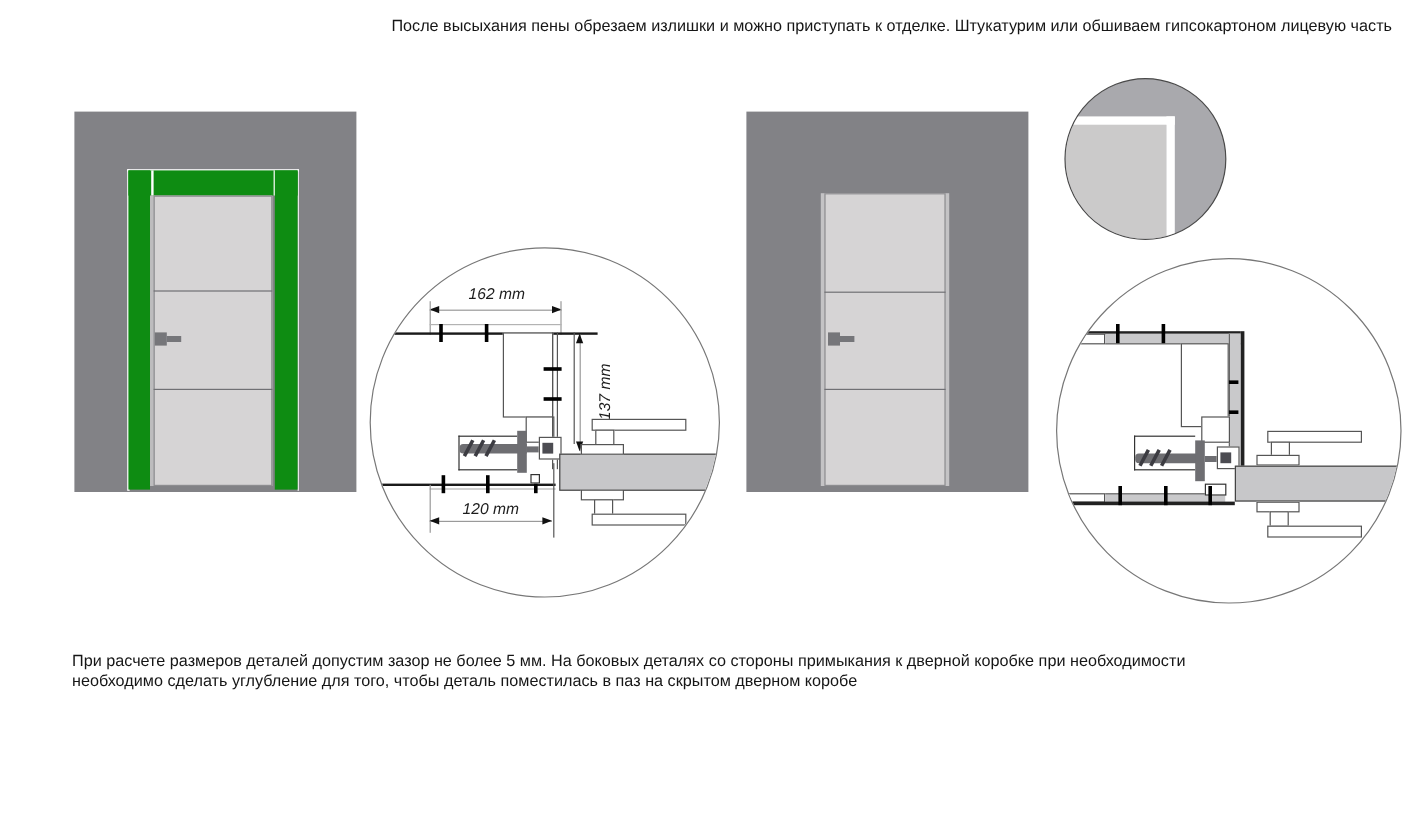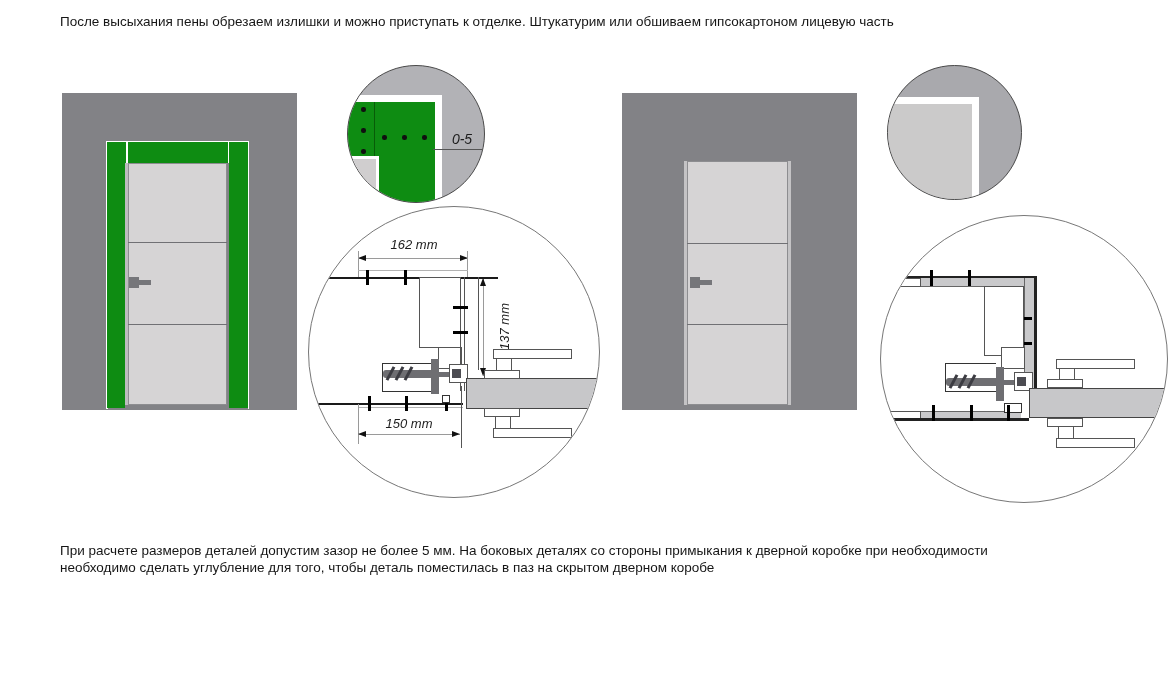--- a/index.html
+++ b/index.html
@@ -27,58 +27,41 @@
   .arrow.u{border-left:3.5px solid transparent;border-right:3.5px solid transparent;border-bottom:8px solid #111;}
   .arrow.d{border-left:3.5px solid transparent;border-right:3.5px solid transparent;border-top:8px solid #111;}
   .chev{position:absolute;width:3px;height:15px;background:#3c3c42;transform:rotate(28deg);}
   .white{background:#fff;}
 </style>
 </head>
 <body>
 
 <div class="canvas">
 
-  <div class="txt" style="left:60px;top:13px;width:1100px;">После высыхания пены обрезаем излишки и можно приступать к отделке. Штукатурим или обшиваем гипсокартоном лицевую часть</div>
+  <div class="txt" style="left:60px;top:13px;width:1100px;text-align:right;">После высыхания пены обрезаем излишки и можно приступать к отделке. Штукатурим или обшиваем гипсокартоном лицевую часть</div>
 
   <div class="abs wallbg" style="left:62px;top:93px;width:235px;height:317px;"></div>
 
   <div class="abs white" style="left:106px;top:141px;width:143px;height:1.5px;"></div>
   <div class="abs white" style="left:106px;top:141px;width:1.5px;height:268px;"></div>
   <div class="abs white" style="left:247.5px;top:141px;width:1.5px;height:268px;"></div>
 
   <div class="abs greenbg" style="left:107px;top:142px;width:141px;height:21px;"></div>
   <div class="abs greenbg" style="left:107px;top:142px;width:18px;height:266px;"></div>
   <div class="abs greenbg" style="left:229px;top:142px;width:19px;height:266px;"></div>
   <div class="abs white" style="left:126px;top:142px;width:1.5px;height:21px;"></div>
   <div class="abs white" style="left:227.5px;top:142px;width:1.5px;height:21px;"></div>
 
   <div class="abs" style="left:125px;top:163px;width:3px;height:242px;background:#bdbcbe;"></div>
   <div class="abs doorbg" style="left:128px;top:163px;width:99px;height:242px;border:1px solid #8d8d90;box-sizing:border-box;"></div>
   <div class="abs" style="left:128px;top:242px;width:99px;height:1px;background:#707074;"></div>
   <div class="abs" style="left:128px;top:324px;width:99px;height:1px;background:#707074;"></div>
   <div class="abs" style="left:129px;top:277px;width:10px;height:11px;background:#76767a;"></div>
   <div class="abs" style="left:139px;top:280px;width:12px;height:5px;background:#76767a;"></div>
 
-  <div class="circle" style="left:347px;top:65px;width:138px;height:138px;background:var(--detail_bg_left,#b2b2b6);border:1.5px solid #4a4a4a;">
-    <div class="abs white" style="left:0;top:29px;width:94px;height:7px;"></div>
-    <div class="abs white" style="left:87px;top:29px;width:7px;height:109px;"></div>
-    <div class="abs greenbg" style="left:0;top:36px;width:26px;height:54px;"></div>
-    <div class="abs greenbg" style="left:26px;top:36px;width:61px;height:102px;"></div>
-    <div class="abs" style="left:26px;top:36px;width:1.2px;height:54px;background:#085c08;"></div>
-    <div class="abs white" style="left:0;top:90px;width:31px;height:48px;"></div>
-    <div class="abs" style="left:0;top:93px;width:28px;height:45px;background:#d0cecf;"></div>
-    <div class="dot" style="left:13px;top:41px;"></div>
-    <div class="dot" style="left:13px;top:62px;"></div>
-    <div class="dot" style="left:13px;top:83px;"></div>
-    <div class="dot" style="left:34px;top:69px;"></div>
-    <div class="dot" style="left:54px;top:69px;"></div>
-    <div class="dot" style="left:74px;top:69px;"></div>
-    <div class="dimtxt" style="left:93px;top:65px;width:42px;font-size:14px;">0-5</div>
-    <div class="abs" style="left:85px;top:83px;width:51px;height:1px;background:#555;"></div>
-  </div>
 
   <div class="circle" style="left:308px;top:206px;width:292px;height:292px;background:#fff;border:1px solid #777;">
 
     <div class="dimtxt" style="left:60px;top:30px;width:90px;">162 mm</div>
     <div class="gline" style="left:49px;top:51px;width:110px;height:1px;"></div>
     <div class="arrow l" style="left:49px;top:48px;"></div>
     <div class="arrow r" style="left:151px;top:48px;"></div>
     <div class="gline" style="left:49px;top:44px;width:1px;height:28px;"></div>
     <div class="gline" style="left:158px;top:44px;width:1px;height:28px;"></div>
     <div class="gline" style="left:49px;top:63px;width:110px;height:1px;background:#b3b3b3;"></div>
@@ -123,21 +106,21 @@
 
     <div class="line" style="left:0;top:196px;width:154px;height:2px;"></div>
     <div class="gline" style="left:49px;top:200px;width:105px;height:1px;background:#b3b3b3;"></div>
     <div class="tickv" style="left:59px;top:189px;"></div>
     <div class="tickv" style="left:96px;top:189px;"></div>
     <div class="tickv" style="left:136px;top:189px;"></div>
     <div class="boxw" style="left:133px;top:188px;width:8px;height:8px;border-color:#333;"></div>
     <div class="oline" style="left:152px;top:179px;width:1px;height:62px;"></div>
 
     <div class="gline" style="left:49px;top:197px;width:1px;height:40px;"></div>
-    <div class="dimtxt" style="left:55px;top:209px;width:90px;">150 mm</div>
+    <div class="dimtxt" style="left:55px;top:209px;width:90px;">120 mm</div>
     <div class="gline" style="left:49px;top:227px;width:102px;height:1px;"></div>
     <div class="arrow l" style="left:49px;top:224px;"></div>
     <div class="arrow r" style="left:143px;top:224px;"></div>
   </div>
 
   <div class="abs wallbg" style="left:622px;top:93px;width:235px;height:317px;"></div>
   <div class="abs" style="left:684px;top:161px;width:3px;height:244px;background:#c4c3c5;"></div>
   <div class="abs" style="left:788px;top:161px;width:3px;height:244px;background:#c4c3c5;"></div>
   <div class="abs doorbg" style="left:687px;top:161px;width:101px;height:244px;border:1px solid #8d8d90;box-sizing:border-box;"></div>
   <div class="abs" style="left:687px;top:243px;width:101px;height:1px;background:#707074;"></div>

